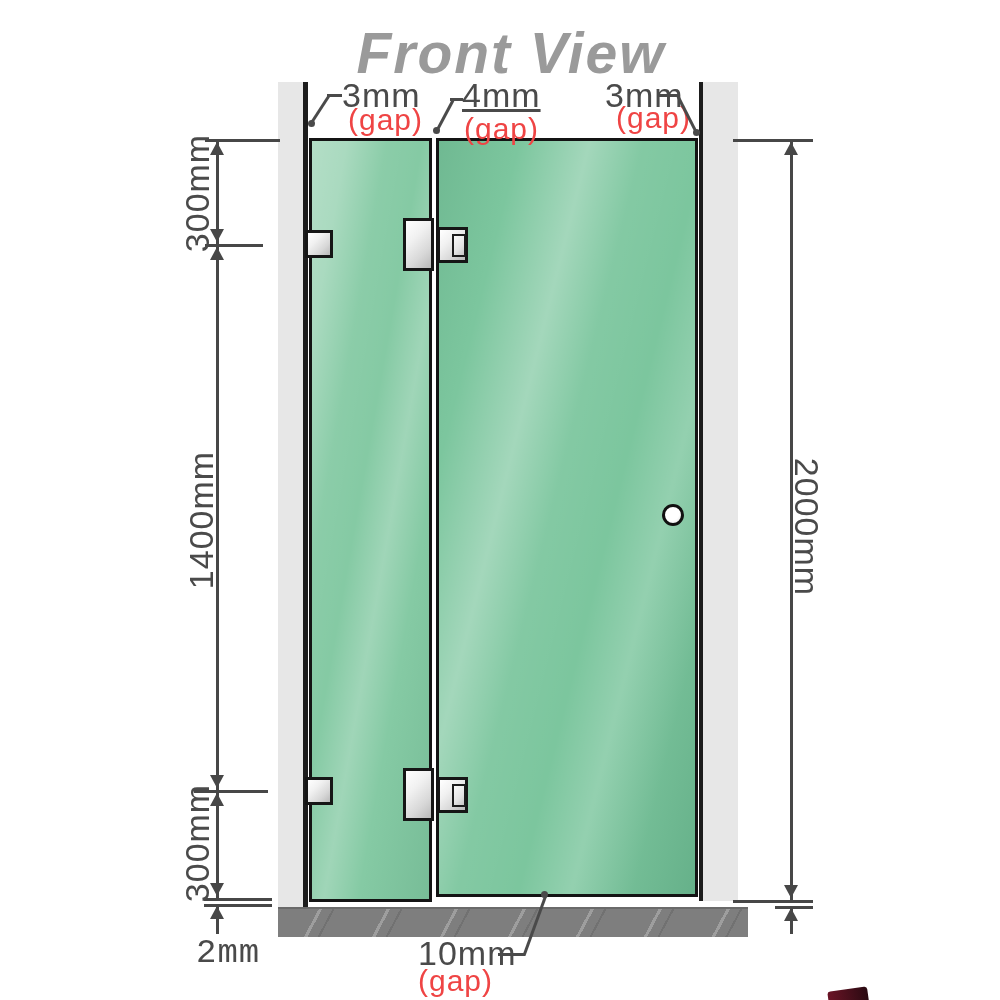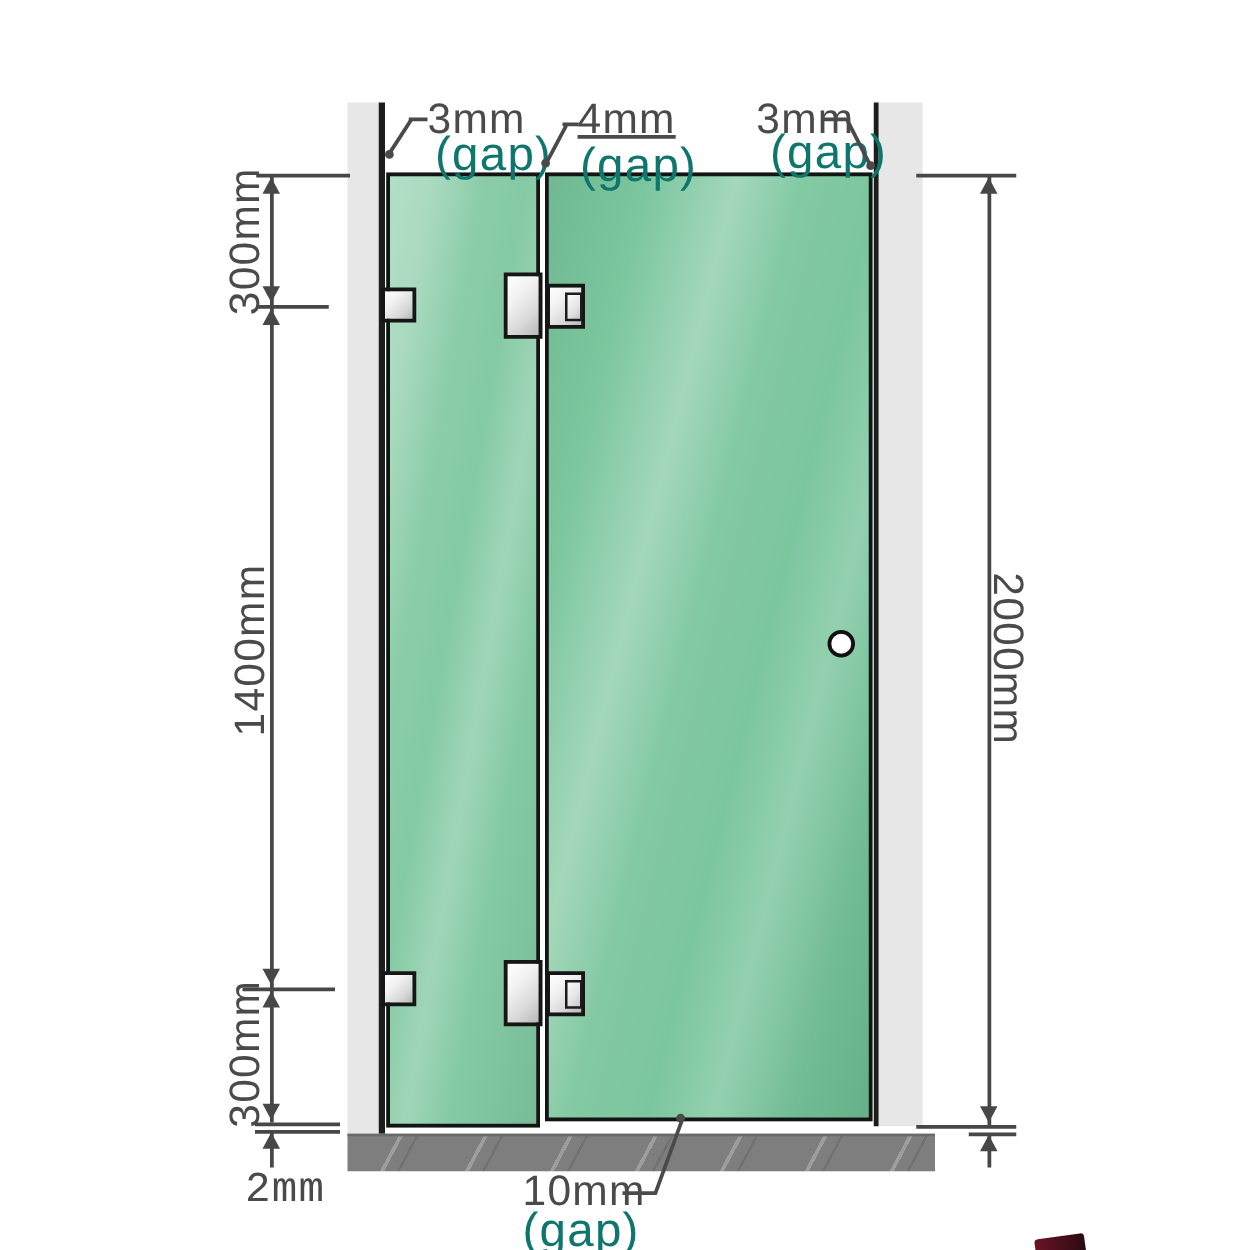--- a/index.html
+++ b/index.html
@@ -58,33 +58,34 @@
   }
   
   .vline{position:absolute;width:3px;background:#474747;}
   .tick{position:absolute;height:3px;background:#474747;}
   .arrow-up{position:absolute;width:0;height:0;border-left:7px solid transparent;border-right:7px solid transparent;border-bottom:13px solid #474747;}
   .arrow-down{position:absolute;width:0;height:0;border-left:7px solid transparent;border-right:7px solid transparent;border-top:13px solid #474747;}
   .leader{position:absolute;height:3px;background:#4a4a4a;transform-origin:left center;}
   .dot{position:absolute;width:7px;height:7px;border-radius:50%;background:#4a4a4a;}
   
   .dim-text{font-size:34px;color:#4a4a4a;white-space:nowrap;letter-spacing:1px;}
-  .gap-sub{font-size:38px;color:#0f766e;white-space:nowrap;letter-spacing:1px;}
+  .gap-sub{font-size:30px;color:#ef4444;white-space:nowrap;letter-spacing:1px;}
   .rot-ccw{position:absolute;transform:translate(-50%,-50%) rotate(-90deg);}
   .rot-cw{position:absolute;transform:translate(-50%,-50%) rotate(90deg);}
   .corner-mark{
     position:absolute;width:40px;height:14px;background:linear-gradient(90deg,#6b1426,#2a0a12);
     transform:rotate(-8deg);border-radius:3px 3px 0 0;
   }
 </style>
 </head>
 <body>
 
 <div id="stage">
 
+  <div class="title">Front View</div>
 
   <div class="wall" style="left:278px;top:82px;width:25px;height:825px;"></div>
   <div class="wall-edge" style="left:303px;top:82px;width:5px;height:825px;"></div>
 
   <div class="wall-edge" style="left:699px;top:82px;width:4px;height:819px;"></div>
   <div class="wall" style="left:703px;top:82px;width:35px;height:819px;"></div>
 
   <div class="floor" style="left:278px;top:907px;width:470px;height:28px;"></div>
 
   <div class="glass glass-fixed" style="left:309px;top:138px;width:123px;height:764px;"></div>

